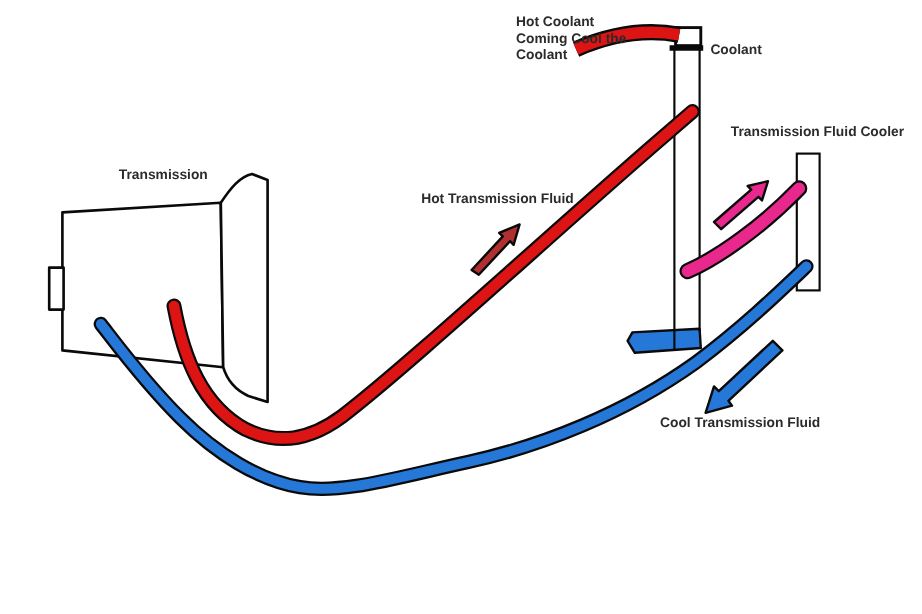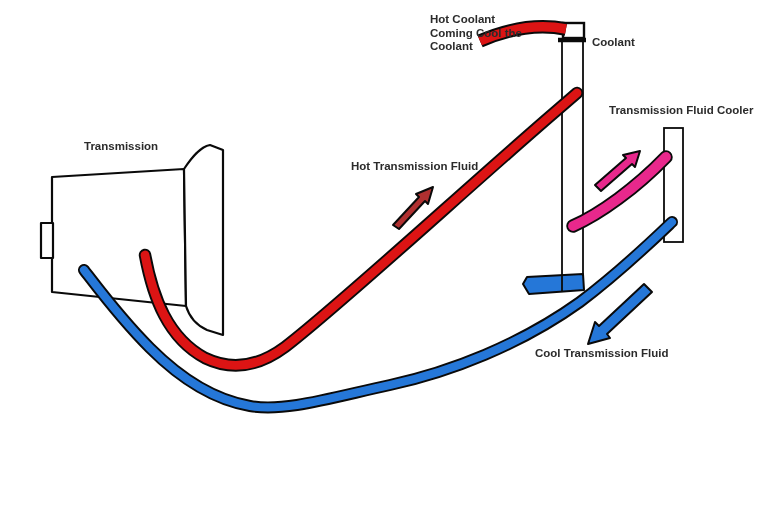--- a/index.html
+++ b/index.html
@@ -55,29 +55,29 @@
     <g fill="none" stroke-linecap="round">
       <path d="M573,226 C600,214 636,188 666,157" stroke="#0a0a0a" stroke-width="13.5"></path>
       <path d="M573,226 C600,214 636,188 666,157" stroke-width="9.8" stroke="#E8288C"></path>
     </g>
 
     <polygon points="393,225 419,197 416,194 433,187 428,204 425,201 399,229" stroke="#0a0a0a" stroke-width="2" stroke-linejoin="round" fill="#B03030"></polygon>
     <polygon points="595,185 626,158 623,155 640,151 635,167 632,164 601,191" stroke="#0a0a0a" stroke-width="2" stroke-linejoin="round" fill="#E8288C"></polygon>
     <polygon points="644,284 599,326 595,322 588,344 610,338 607,334 652,292" stroke="#0a0a0a" stroke-width="2" stroke-linejoin="round" fill="#2577D8"></polygon>
   </svg>
 
-  <div class="lbl" style="left:84px; top:140px;">Transmission</div>
+  <div class="lbl" style="left:99px; top:140px;">Transmission</div>
 
   <div class="lbl" style="left:382px; top:13px;">
     <span>Hot Coolant</span>
     <span>Coming Cool the</span>
     <span>Coolant</span>
   </div>
 
   <div class="lbl" style="left:592px; top:36px;">Coolant</div>
 
   <div class="lbl" style="left:351px; top:160px;">Hot Transmission Fluid</div>
 
   <div class="lbl" style="left:609px; top:104px;">Transmission Fluid Cooler</div>
 
-  <div class="lbl" style="left:535px; top:347px;">Cool Transmission Fluid</div>
+  <div class="lbl" style="left:550px; top:347px;">Cool Transmission Fluid</div>
 
 </div>
 
 </body></html>

